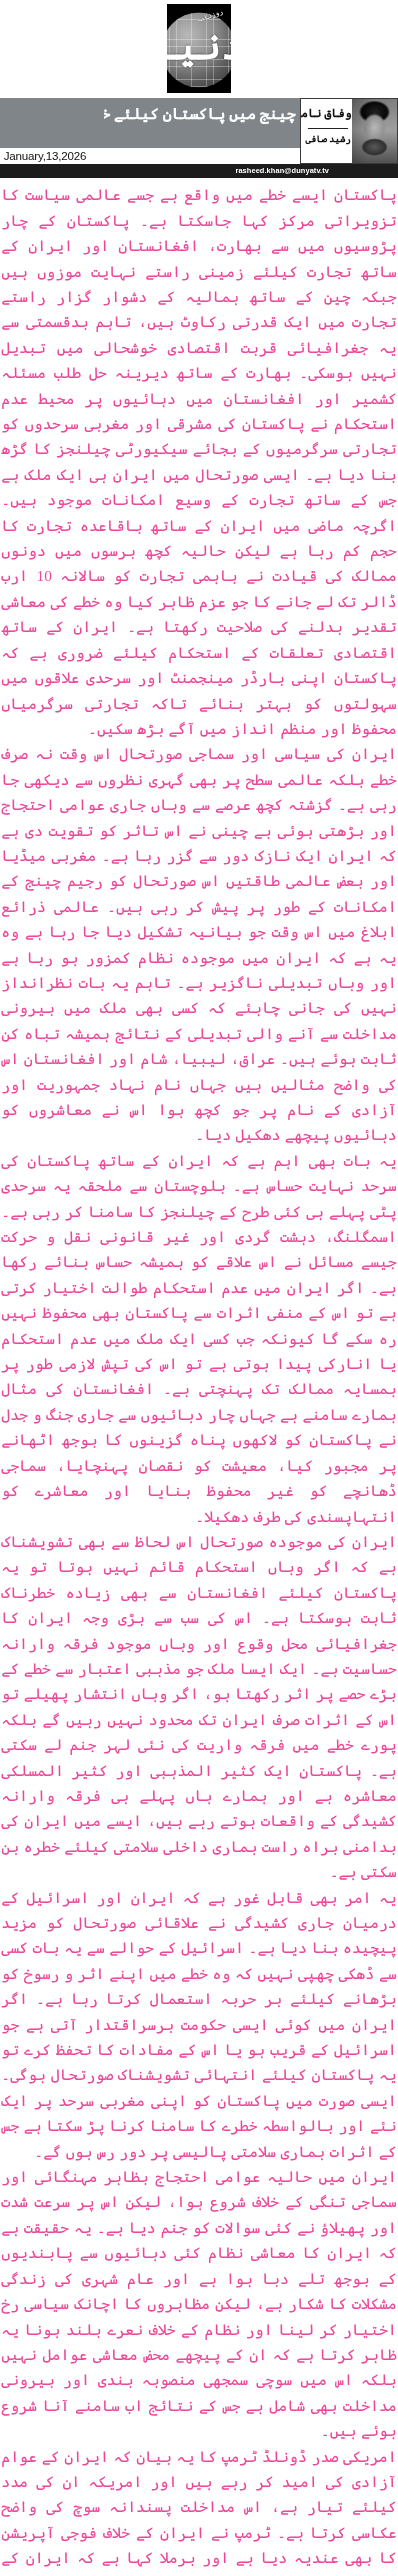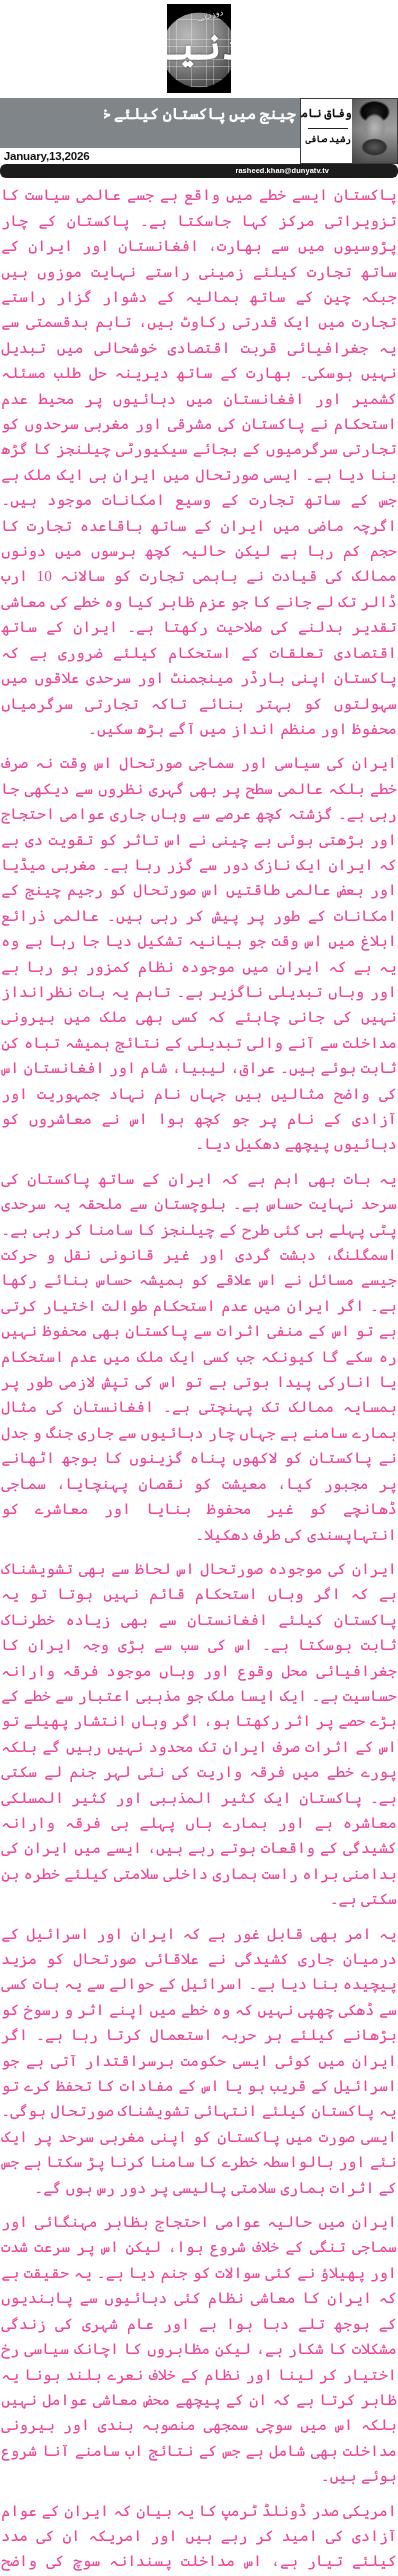--- a/index.html
+++ b/index.html
@@ -131,21 +131,21 @@
     height: 0;
     border-top: 16px solid #ffffff;
     border-right: 19.6px solid transparent;
   }
   .datetext {
     position: absolute;
     left: 3.7px;
     top: 51px;
     font-family: "Liberation Sans", sans-serif;
     font-size: 11.6px;
-    font-weight: 700;
+    font-weight: 400;
     color: #111;
     letter-spacing: -0.2px;
     line-height: 14.7px;
     z-index: 3;
   }
 
   
   .authorblock {
     position: absolute;
     right: 0;
@@ -206,21 +206,20 @@
     inset: 0;
     background: linear-gradient(100deg, rgba(0,0,0,.25) 0%, rgba(0,0,0,0) 45%);
   }
 
   
   .emailbar {
     width: 398px;
     height: 13.5px;
     background: #1c1c1c;
     position: relative;
-    border-radius: 6px;
   }
   .emailtext {
     position: absolute;
     right: 69px;
     top: 1.8px;
     color: #ffffff;
     font-family: "Liberation Sans", sans-serif;
     font-size: 7.4px;
     font-weight: 700;
     letter-spacing: 0.1px;
@@ -241,21 +240,21 @@
     font-family: "Liberation Serif", "DejaVu Serif", serif;
     font-size: 15.3px;
     line-height: 25.4px;
     color: #ec4899;
     text-align: justify;
     text-align-last: right;
     word-spacing: 0.6px;
     hyphens: none;
   }
   .article p + p {
-    margin-top: 9px;
+    margin-top: 0;
   }
 </style>
 </head>
 <body>
 
 <div class="page">
 
   <div class="masthead">
     <div class="logo-box">
       <div class="logo-globe"></div>

